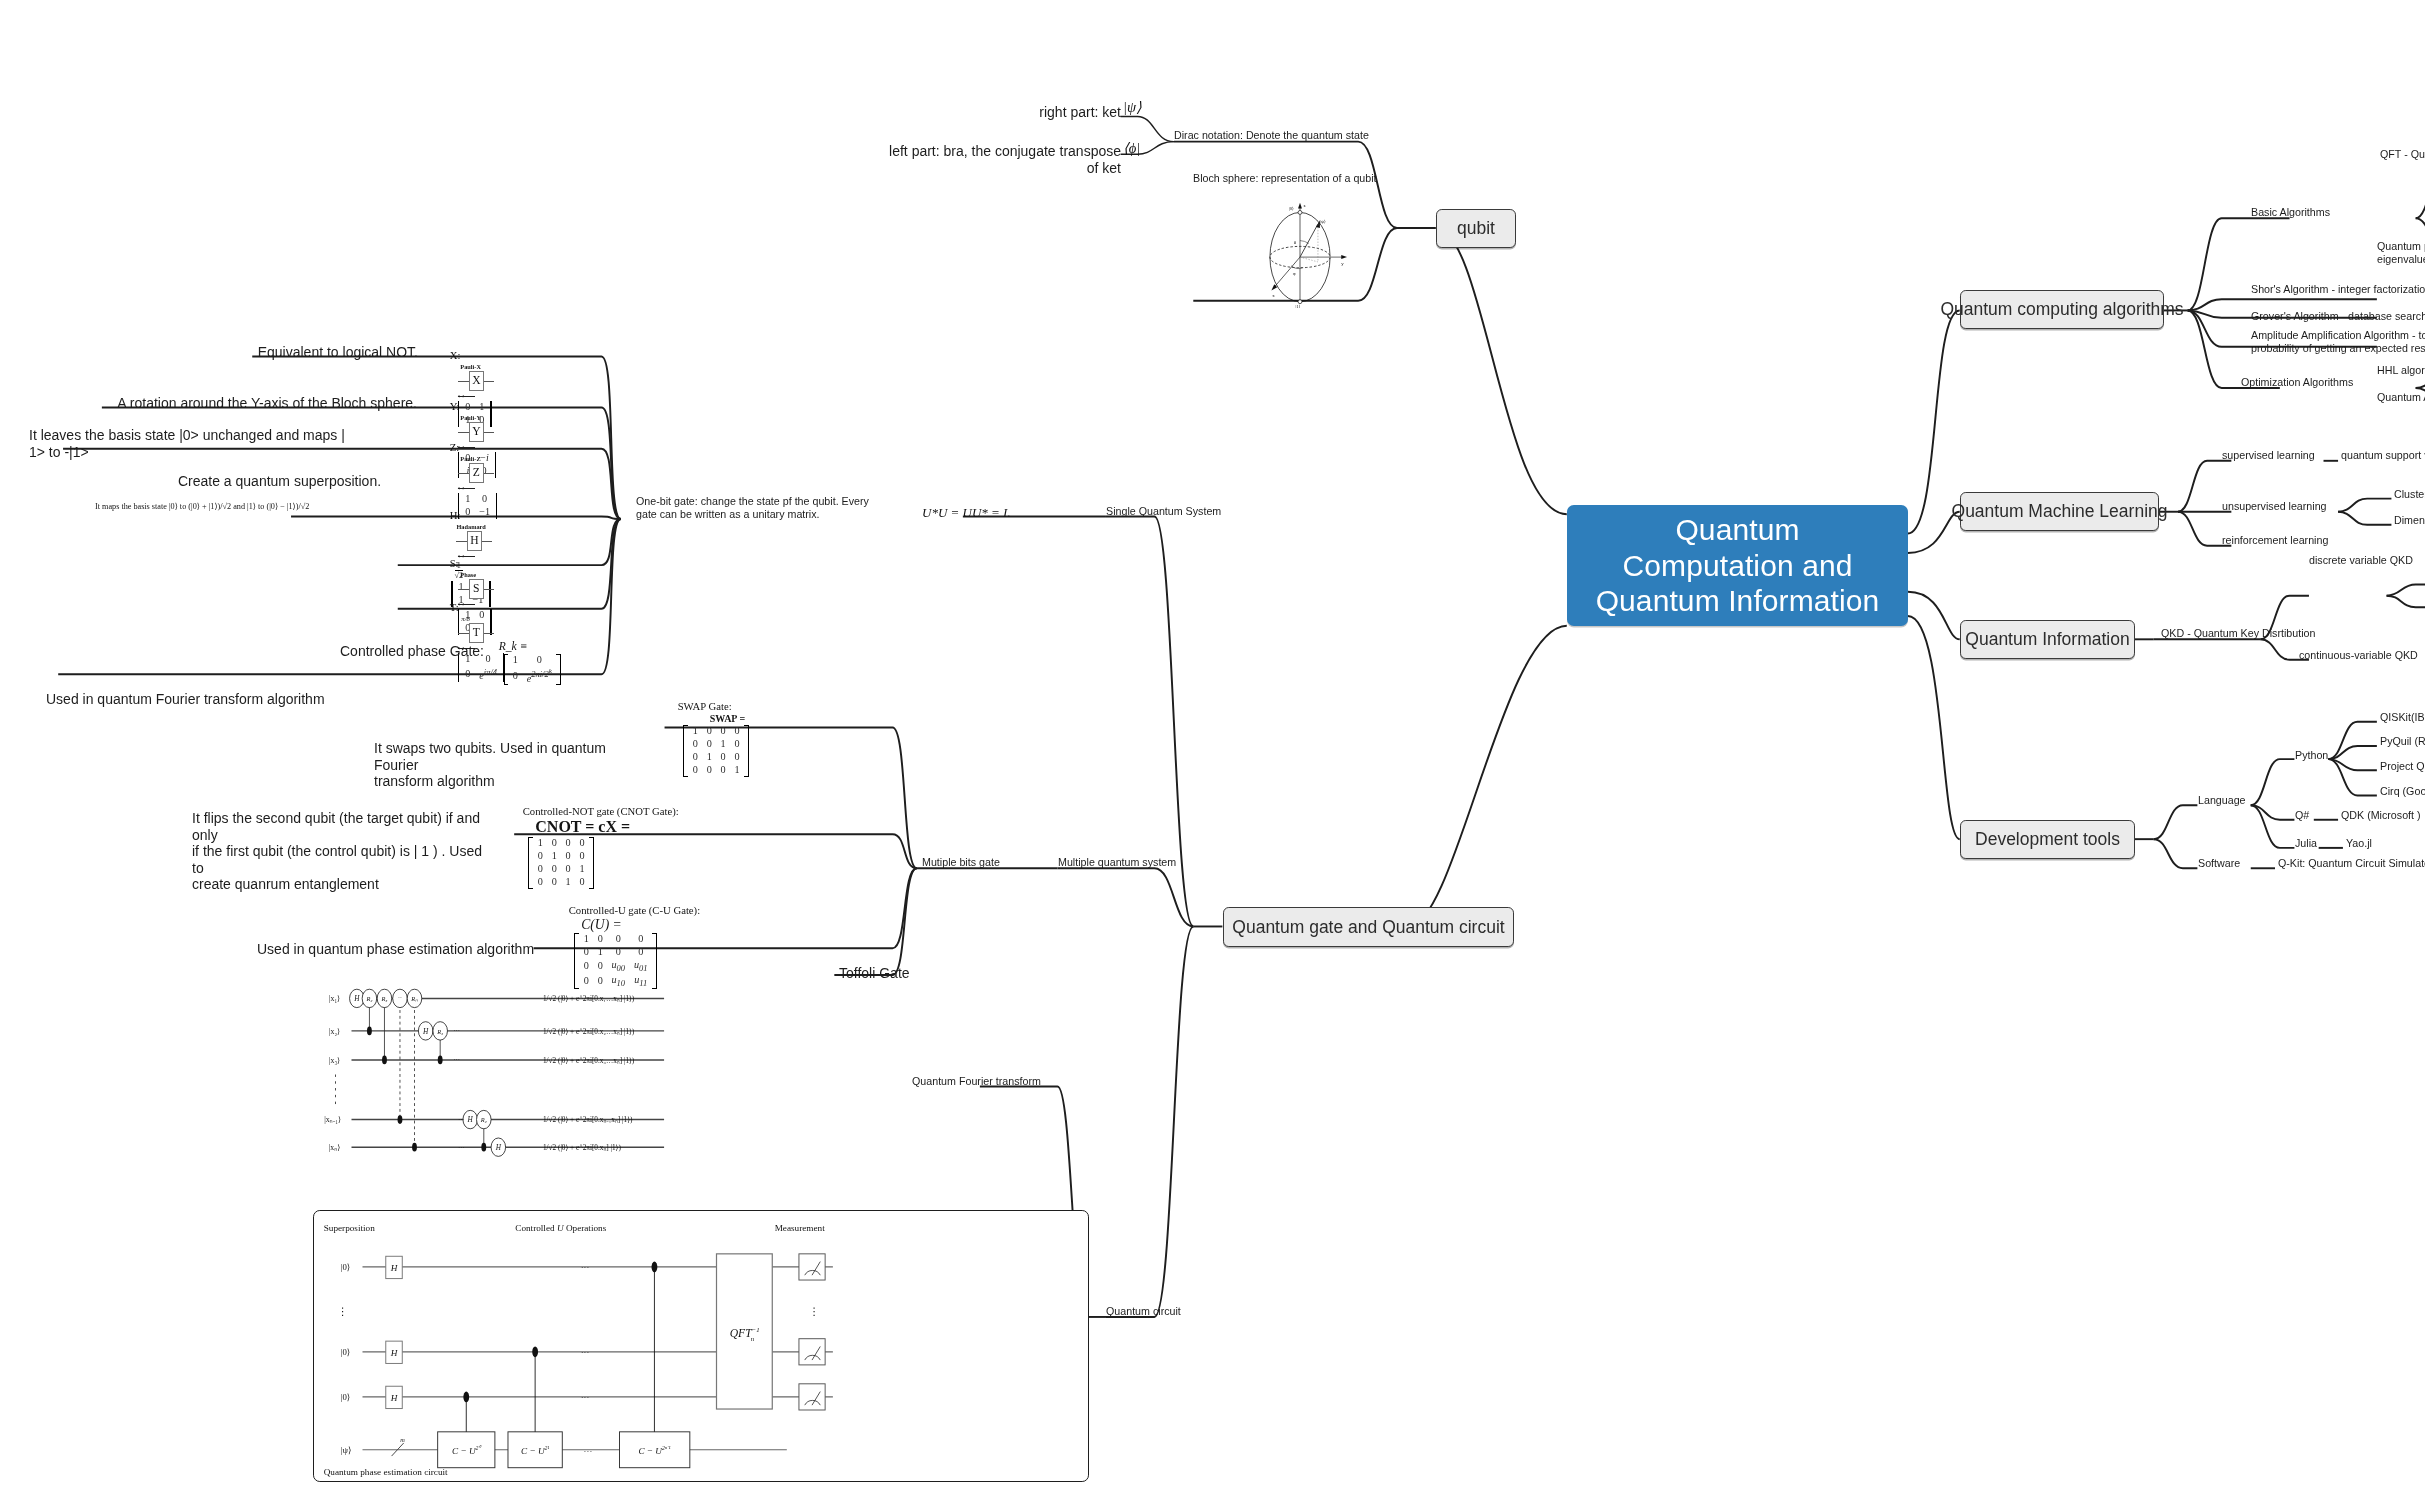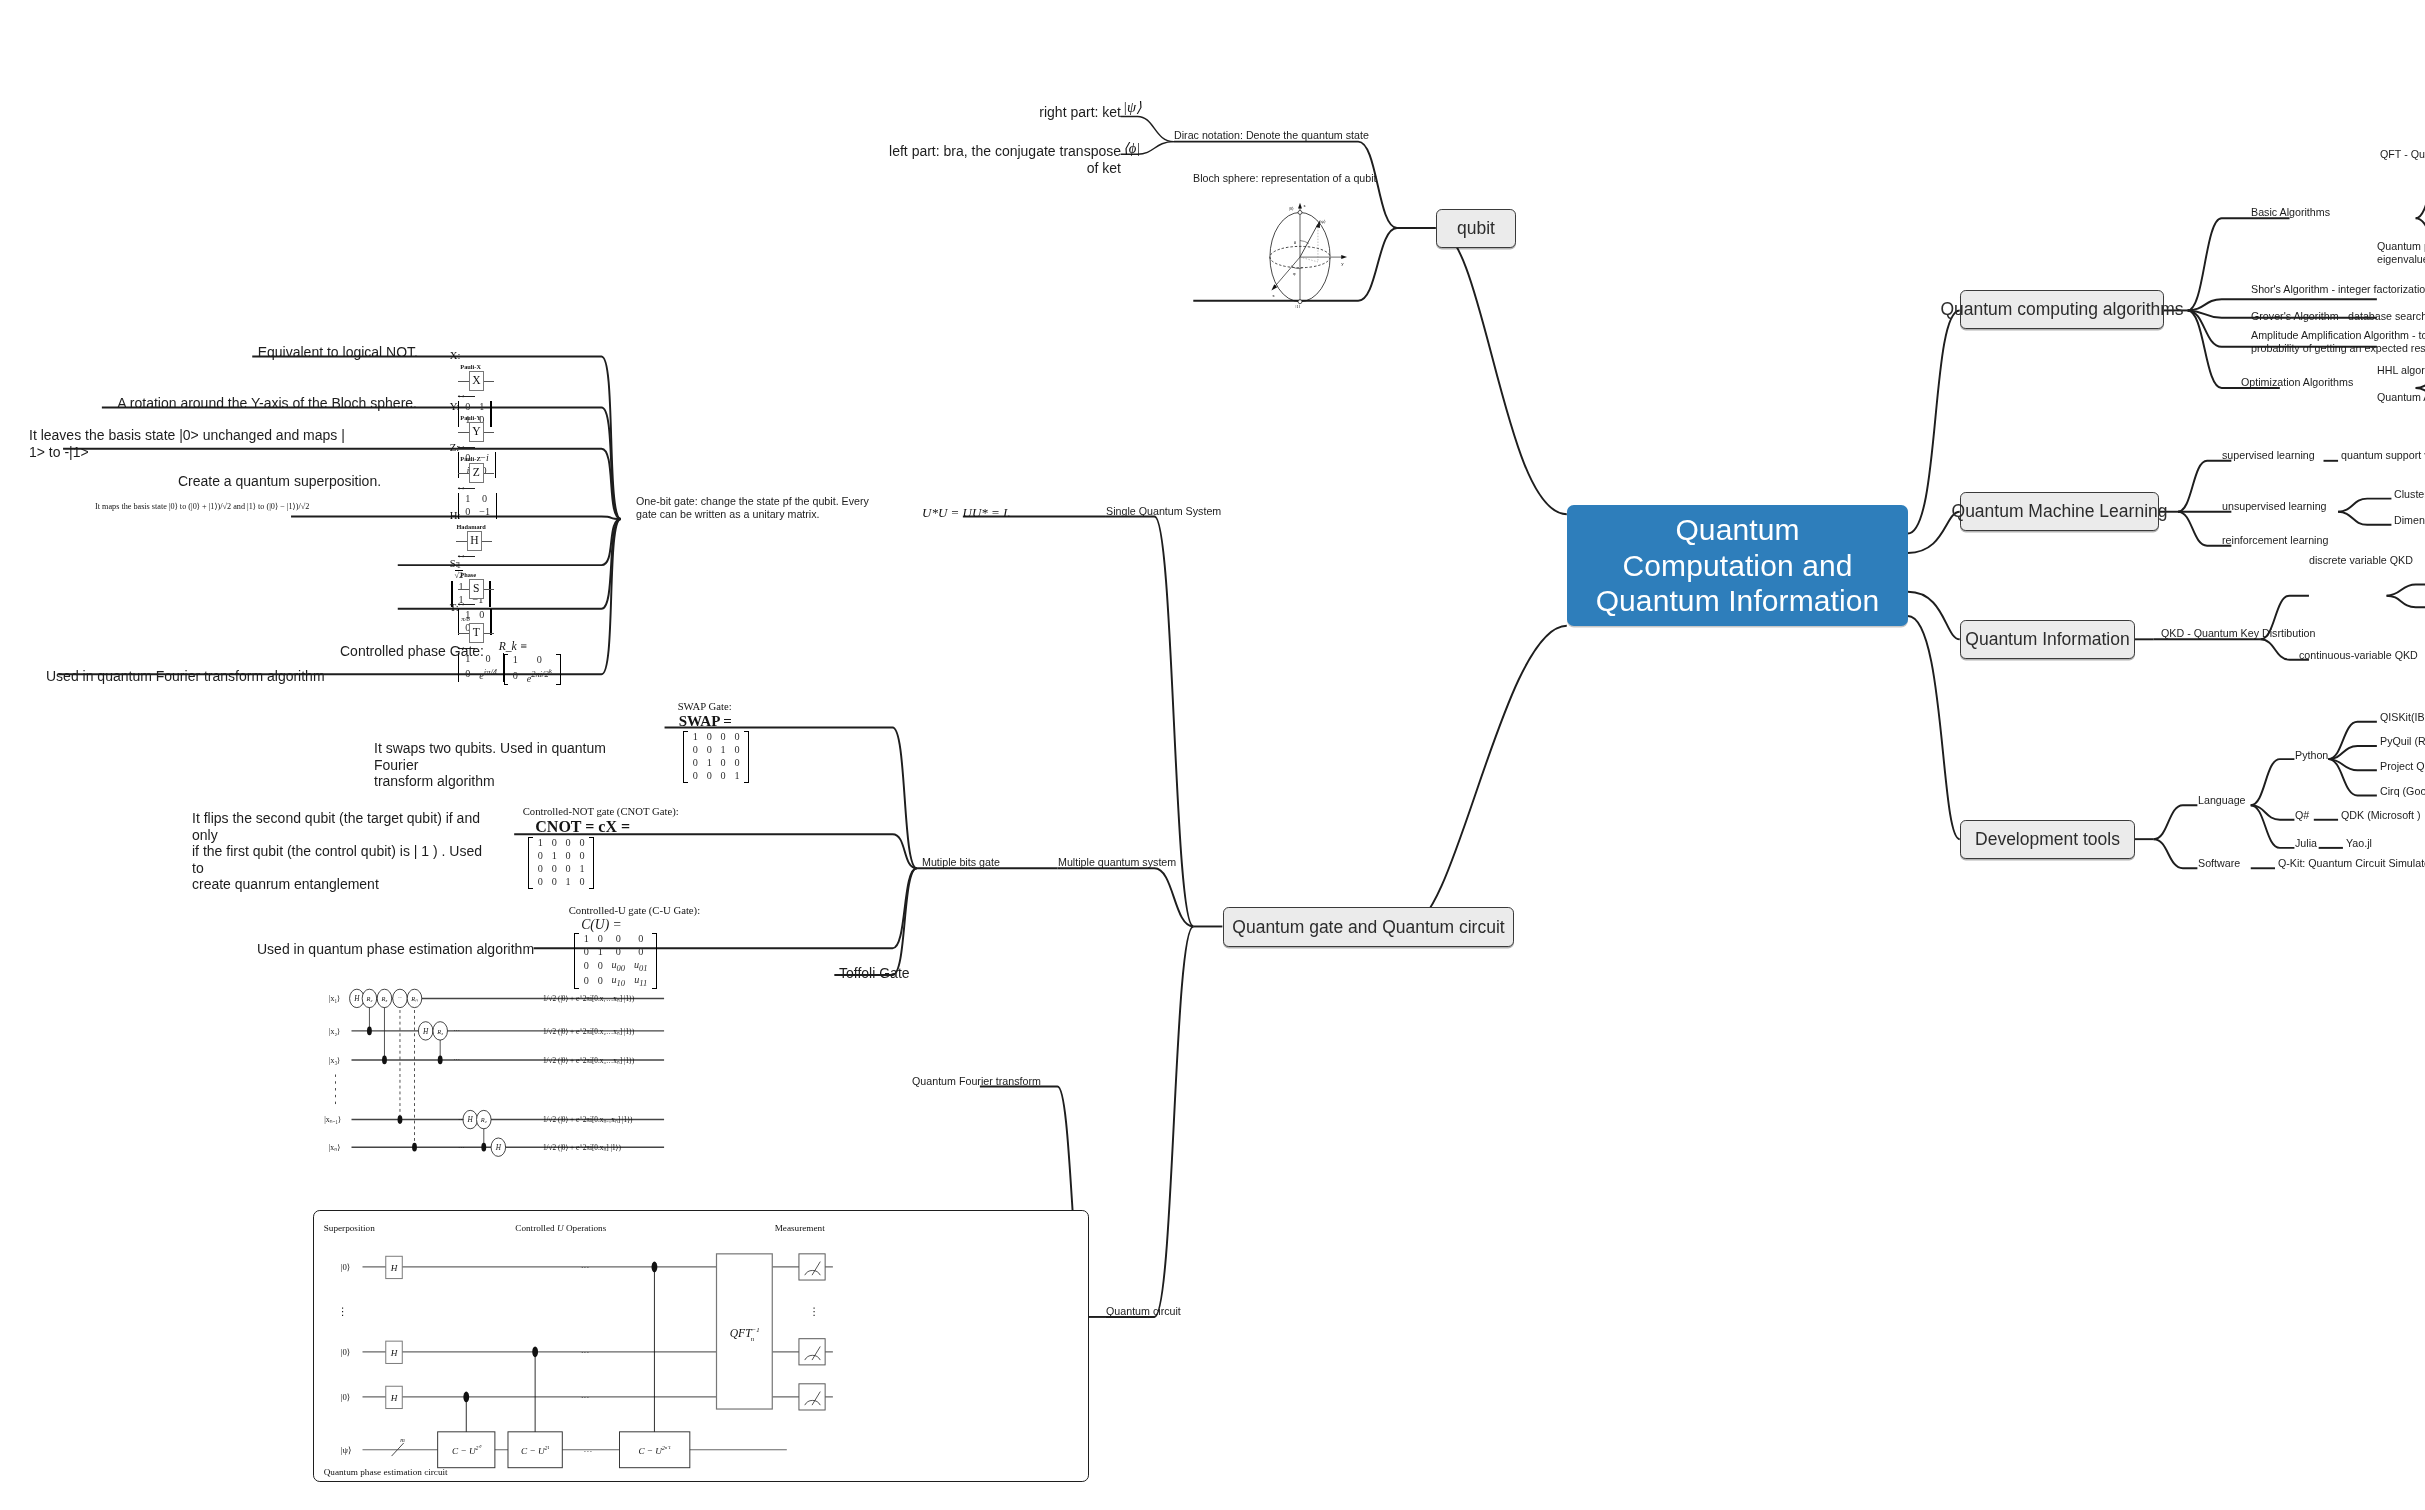--- a/index.html
+++ b/index.html
@@ -392,30 +392,30 @@
 
   <div class="node topic sm" style="left:340px; top:643px;">Controlled phase Gate:</div>
   <div class="node" style="left:490px; top:631px;">
     <span class="math" style="font-size:11.6px;">R_k ≡</span>
     <span class="mtx" style="margin-left:4.9px;">
       <span class="brk l"></span>
       <table><tbody><tr><td>1</td><td>0</td></tr><tr><td>0</td><td><i>e<sup>2πi/2<sup>k</sup></sup></i></td></tr></tbody></table>
       <span class="brk r"></span>
     </span>
   </div>
-  <div class="node topic sm" style="left:46px; top:668px;">Used in quantum Fourier transform algorithm</div>
+  <div class="node topic sm" style="left:46px; top:691px;">Used in quantum Fourier transform algorithm</div>
 
   <div class="node topic" style="left:1058px; top:856px;">Multiple quantum system</div>
   <div class="node topic" style="left:922px; top:856px;">Mutiple bits gate</div>
 
   <div class="node topic sm" style="left:374px; top:740px; width:252px;">It swaps two qubits. Used in quantum Fourier
 transform algorithm</div>
   <div class="node" style="left:669px; top:691px;">
     <span class="math up" style="font-size:10.7px; vertical-align:middle;">SWAP Gate:</span>
-    <span class="math up" style="font-size:15px; margin-left:1px; vertical-align:middle; font-weight:600;">SWAP =</span>
+    <span class="math up" style="font-size:10px; margin-left:32px; vertical-align:middle; font-weight:600;">SWAP =</span>
     <span class="mtx" style="margin-left:5.8px;">
       <span class="brk l"></span>
       <table>
         <tbody><tr><td>1</td><td>0</td><td>0</td><td>0</td></tr>
         <tr><td>0</td><td>0</td><td>1</td><td>0</td></tr>
         <tr><td>0</td><td>1</td><td>0</td><td>0</td></tr>
         <tr><td>0</td><td>0</td><td>0</td><td>1</td></tr>
       </tbody></table>
       <span class="brk r"></span>
     </span>

